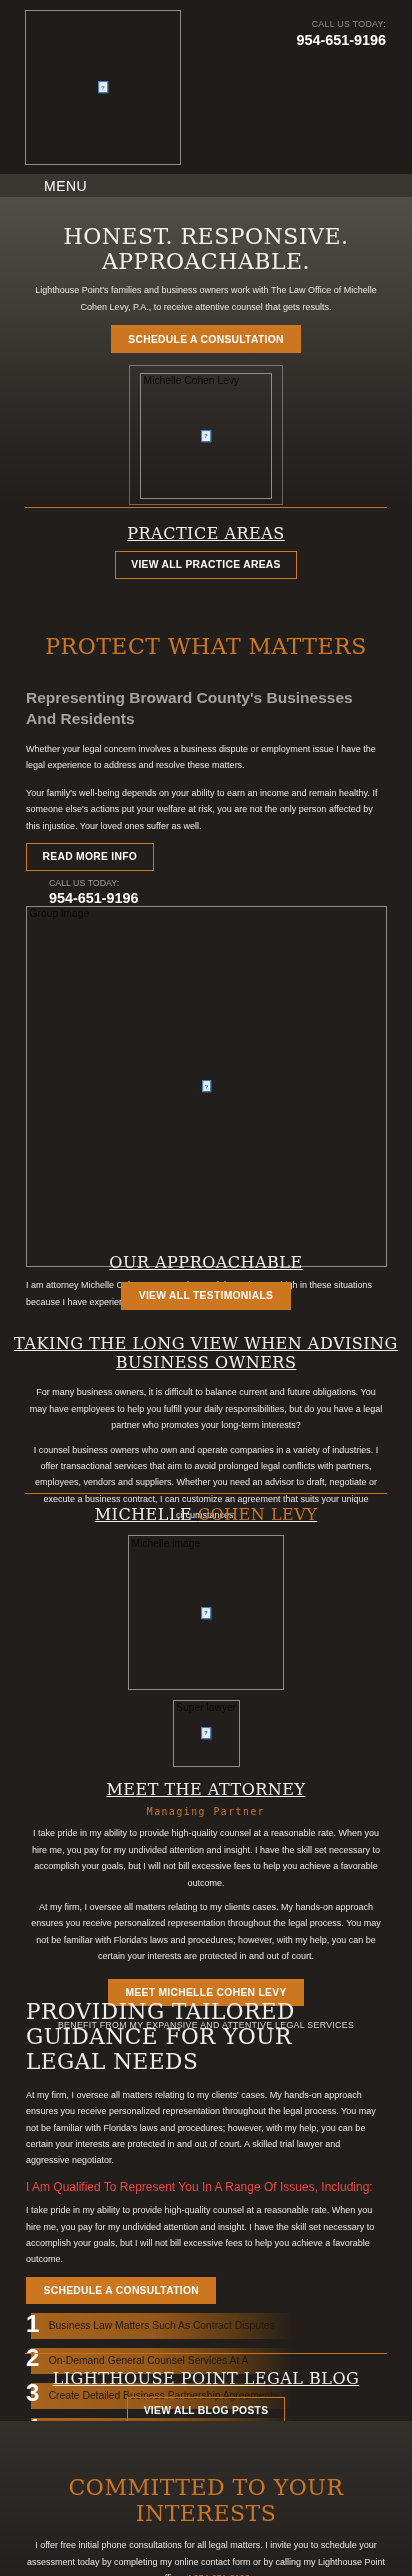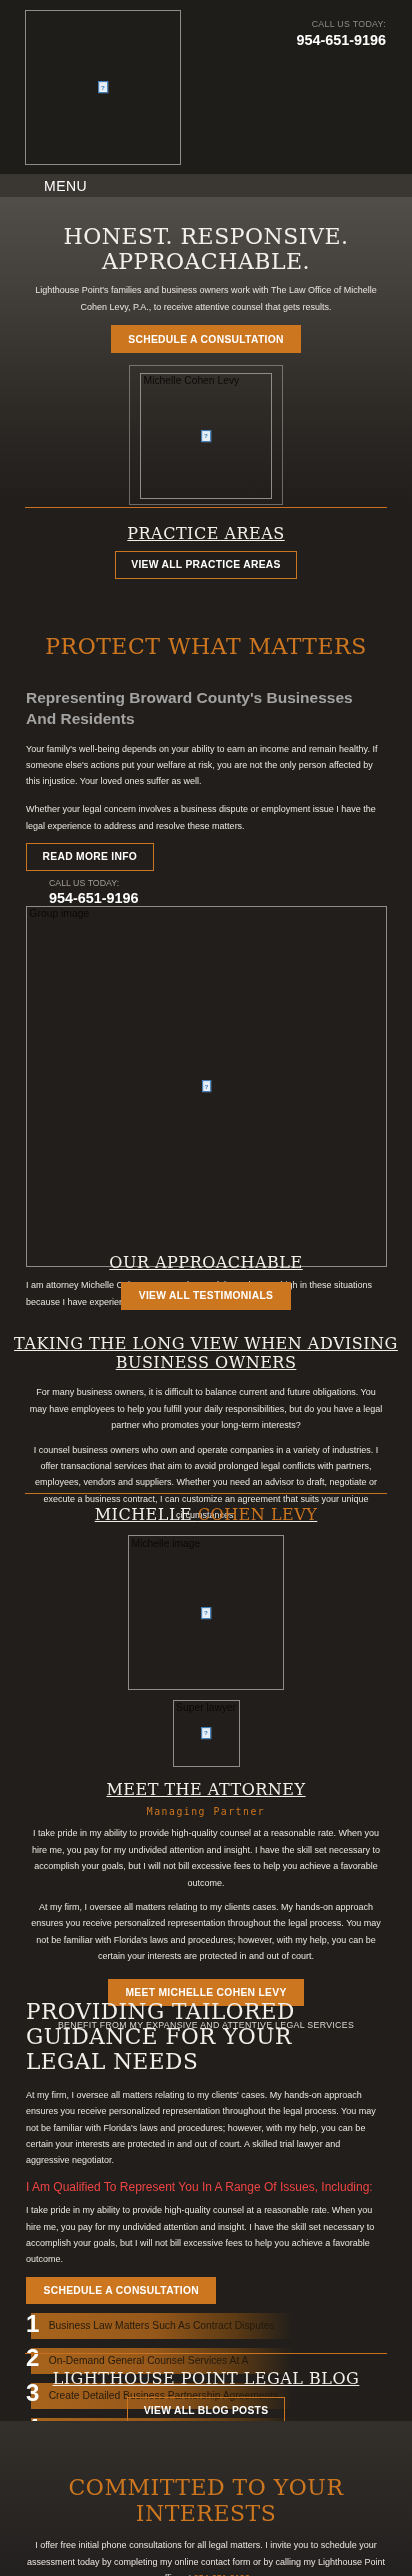--- a/index.html
+++ b/index.html
@@ -123,22 +123,22 @@
   <h2 class="serif h38">PRACTICE AREAS</h2>
   <span class="btn btn-outline">VIEW ALL PRACTICE AREAS</span>
 </div>
 
 <div class="abs" id="ally">
   <h2 class="serif center">
     <br>
     <span class="orange">PROTECT WHAT MATTERS</span>
   </h2>
   <h3 class="subhead">Representing Broward County's Businesses And Residents</h3>
+  <p class="para">Whether your legal concern involves a business dispute or employment issue I have the legal experience to address and resolve these matters.</p>
   <p class="para">Your family's well-being depends on your ability to earn an income and remain healthy. If someone else's actions put your welfare at risk, you are not the only person affected by this injustice. Your loved ones suffer as well.</p>
-  <p class="para">Whether your legal concern involves a business dispute or employment issue I have the legal experience to address and resolve these matters.</p>
   <span class="btn btn-outline">READ MORE INFO</span>
   <div class="call-lbl">CALL US TODAY:</div>
   <div class="call-num">954-651-9196</div>
   <div class="bimg" id="group-img">
     <span class="alt">Group image</span>
     <span class="bicon">?</span>
   </div>
   <p class="para" style="margin-top:10.3px;">I am attorney Michelle Cohen Levy. I understand the stakes are high in these situations because I have experienced these challenges myself.</p>
 </div>
 

